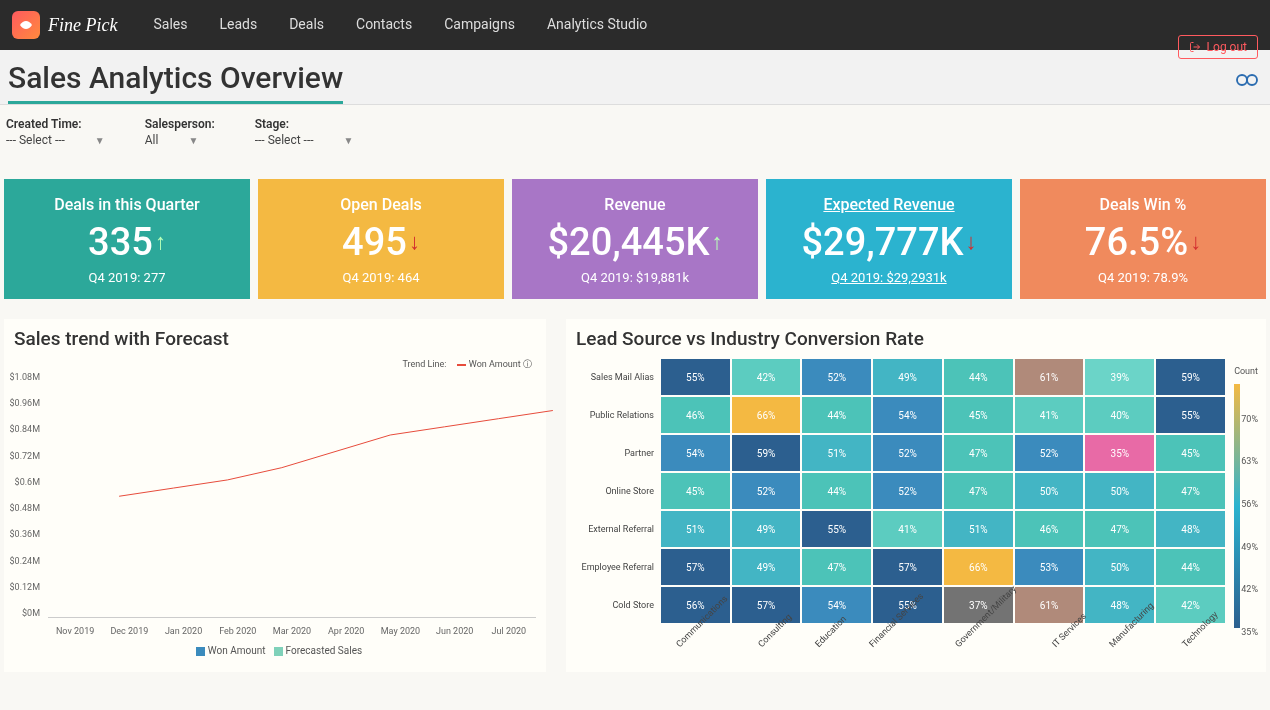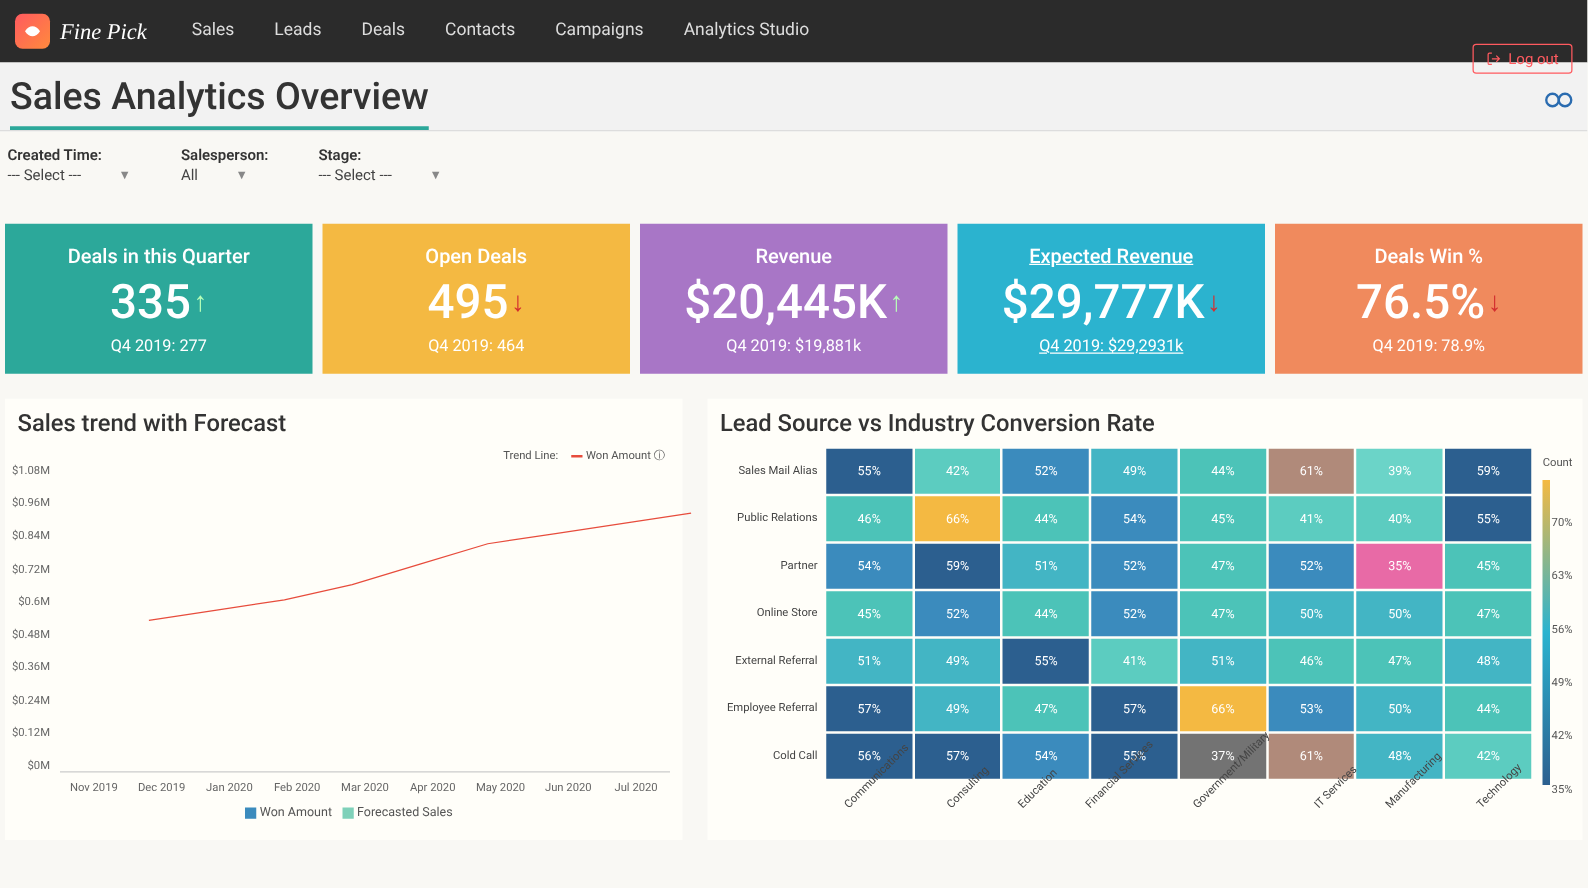--- a/index.html
+++ b/index.html
@@ -261,21 +261,21 @@
             <div class="hm-cell" style="background: rgb(67, 181, 196);">49%</div>
             <div class="hm-cell" style="background: rgb(76, 195, 184);">47%</div>
             <div class="hm-cell" style="background: rgb(44, 95, 143);">57%</div>
             <div class="hm-cell" style="background: rgb(244, 185, 66);">66%</div>
             <div class="hm-cell" style="background: rgb(59, 139, 189);">53%</div>
             <div class="hm-cell" style="background: rgb(67, 181, 196);">50%</div>
             <div class="hm-cell" style="background: rgb(76, 195, 184);">44%</div>
           </div>
         </div>
         <div class="hm-row">
-          <div class="hm-rl">Cold Call</div>
+          <div class="hm-rl">Cold Store</div>
           <div class="hm-cells">
             <div class="hm-cell" style="background: rgb(44, 95, 143);">56%</div>
             <div class="hm-cell" style="background: rgb(44, 95, 143);">57%</div>
             <div class="hm-cell" style="background: rgb(59, 139, 189);">54%</div>
             <div class="hm-cell" style="background: rgb(44, 95, 143);">55%</div>
             <div class="hm-cell" style="background: #737373;">37%</div>
             <div class="hm-cell" style="background: rgb(176, 138, 122);">61%</div>
             <div class="hm-cell" style="background: rgb(67, 181, 196);">48%</div>
             <div class="hm-cell" style="background: rgb(92, 204, 192);">42%</div>
           </div>

